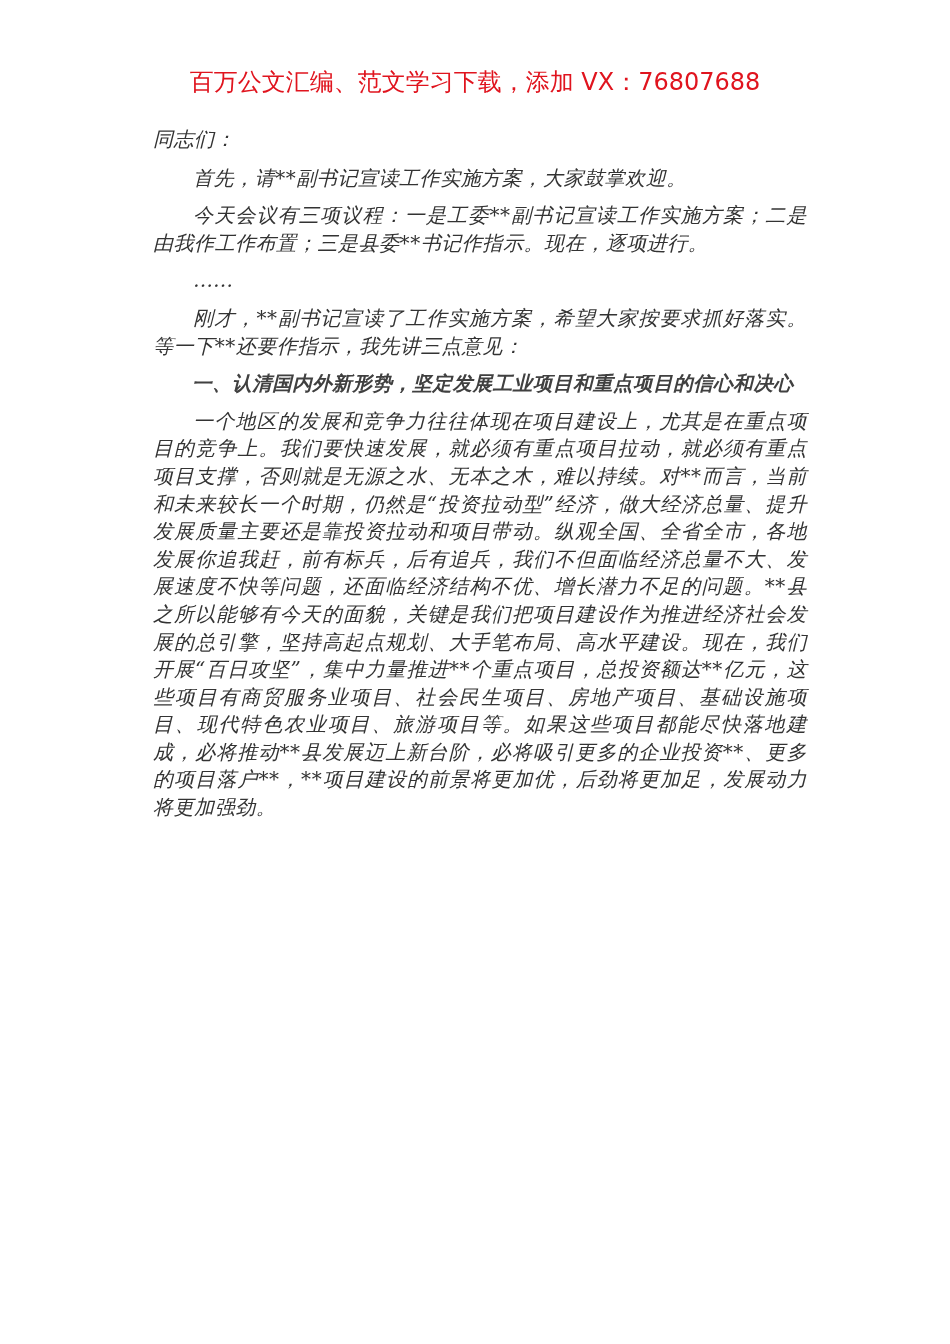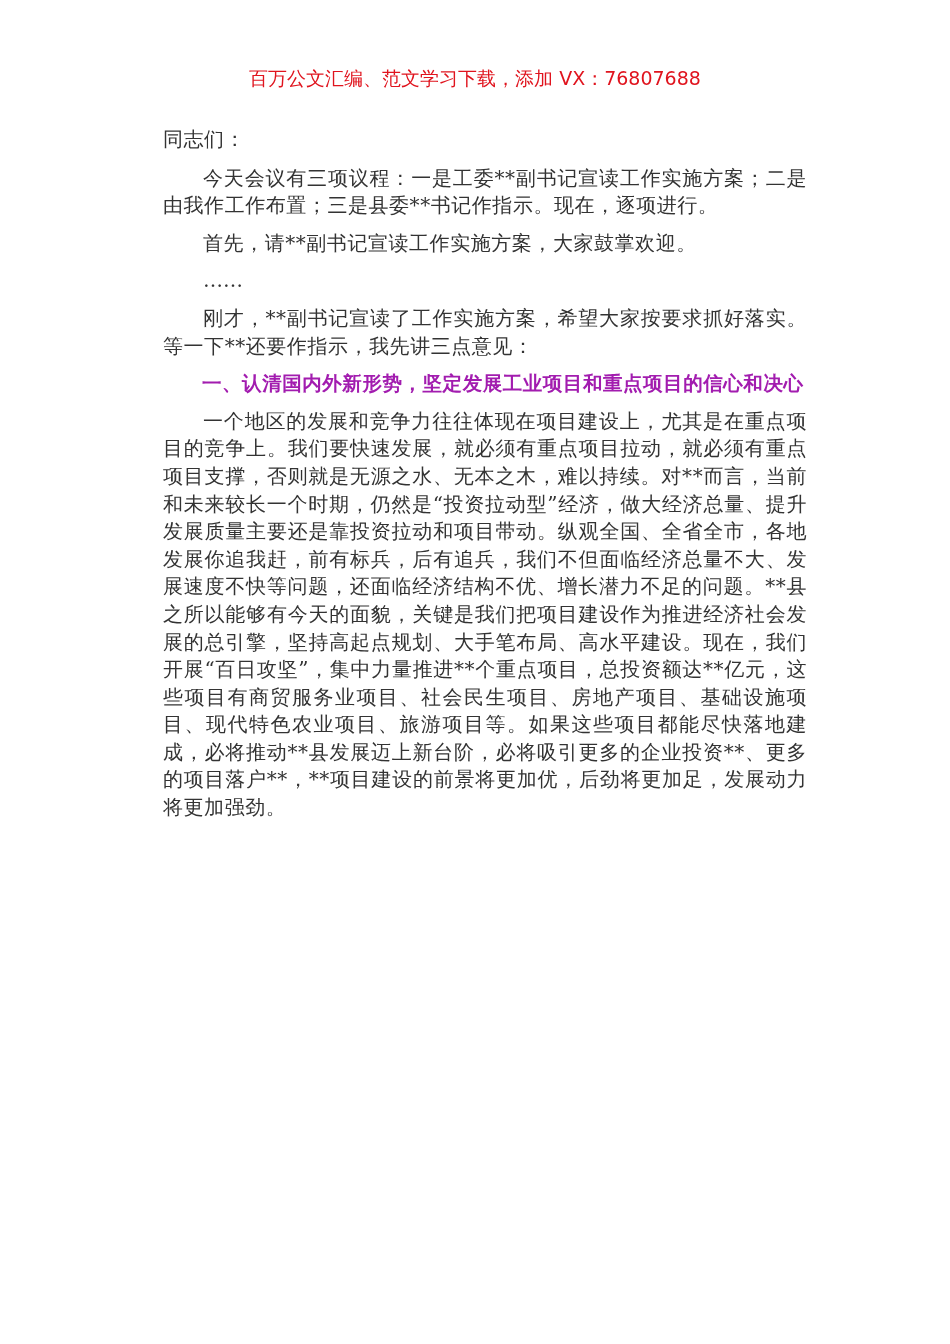--- a/index.html
+++ b/index.html
@@ -3,44 +3,45 @@
 <meta charset="utf-8">
 <style>
   html, body { margin: 0; padding: 0; background: #ffffff; }
   body { width: 950px; height: 1344px; position: relative; overflow: hidden; }
   .page {
     position: absolute; left: 0; top: 0; width: 950px; height: 1344px; background: #fff;
   }
   .watermark {
     position: absolute; left: 0; top: 66px; width: 950px; text-align: center;
     font-family: "DejaVu Sans", "Liberation Sans", sans-serif;
-    font-size: 19px; color: #e0141e; letter-spacing: 0px;
+    font-size: 24px; color: #e0141e; letter-spacing: 0px;
   }
   .body-text {
     position: absolute; left: 145px; top: 126px; width: 662px;
     font-family: "DejaVu Serif", "Liberation Serif", serif;
     font-size: 20px; line-height: 27.6px; color: #333;
   }
   .body-text p {
-    margin: 0 0 10px 18px; text-align: justify; text-align-last: left;
+    margin: 0 0 10px 8px; text-align: justify; text-align-last: left;
     letter-spacing: 0.55px;
+    font-style: italic;
   }
   .body-text p.indent { text-indent: 2em; }
   .body-text p.salutation { margin-bottom: 11px; }
-  .body-text p.heading { font-weight: bold; color: #a21caf; font-family: "DejaVu Sans", "Liberation Sans", sans-serif; font-size: 19.5px; }
+  .body-text p.heading { font-weight: bold; color: #404040; font-family: "DejaVu Sans", "Liberation Sans", sans-serif; font-size: 19.5px; }
   .body-text p.ellipsis { letter-spacing: 0; }
 </style>
 </head>
 <body>
 
 <div class="page">
   <div class="watermark">百万公文汇编、范文学习下载，添加 VX：76807688</div>
 
   <div class="body-text">
     <p class="salutation">同志们：</p>
+    <p class="indent">首先，请**副书记宣读工作实施方案，大家鼓掌欢迎。</p>
     <p class="indent">今天会议有三项议程：一是工委**副书记宣读工作实施方案；二是由我作工作布置；三是县委**书记作指示。现在，逐项进行。</p>
-    <p class="indent">首先，请**副书记宣读工作实施方案，大家鼓掌欢迎。</p>
     <p class="indent ellipsis">……</p>
     <p class="indent">刚才，**副书记宣读了工作实施方案，希望大家按要求抓好落实。等一下**还要作指示，我先讲三点意见：</p>
     <p class="indent heading">一、认清国内外新形势，坚定发展工业项目和重点项目的信心和决心</p>
     <p class="indent">一个地区的发展和竞争力往往体现在项目建设上，尤其是在重点项目的竞争上。我们要快速发展，就必须有重点项目拉动，就必须有重点项目支撑，否则就是无源之水、无本之木，难以持续。对**而言，当前和未来较长一个时期，仍然是“投资拉动型”经济，做大经济总量、提升发展质量主要还是靠投资拉动和项目带动。纵观全国、全省全市，各地发展你追我赶，前有标兵，后有追兵，我们不但面临经济总量不大、发展速度不快等问题，还面临经济结构不优、增长潜力不足的问题。**县之所以能够有今天的面貌，关键是我们把项目建设作为推进经济社会发展的总引擎，坚持高起点规划、大手笔布局、高水平建设。现在，我们开展“百日攻坚”，集中力量推进**个重点项目，总投资额达**亿元，这些项目有商贸服务业项目、社会民生项目、房地产项目、基础设施项目、现代特色农业项目、旅游项目等。如果这些项目都能尽快落地建成，必将推动**县发展迈上新台阶，必将吸引更多的企业投资**、更多的项目落户**，**项目建设的前景将更加优，后劲将更加足，发展动力将更加强劲。</p>
   </div>
 </div>
 
 </body></html>

